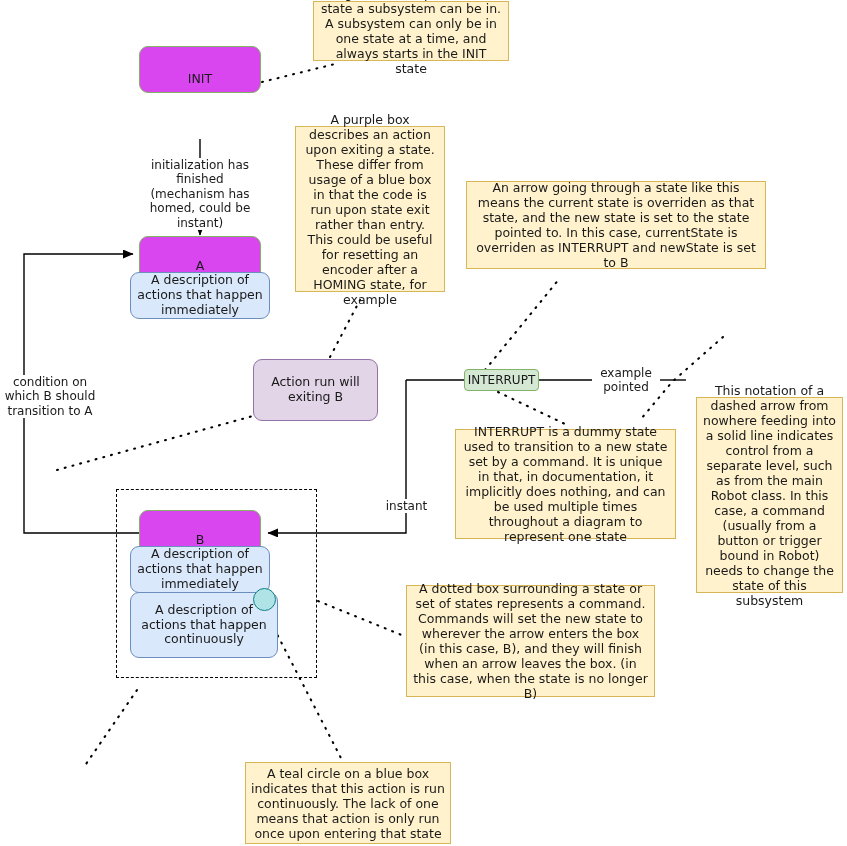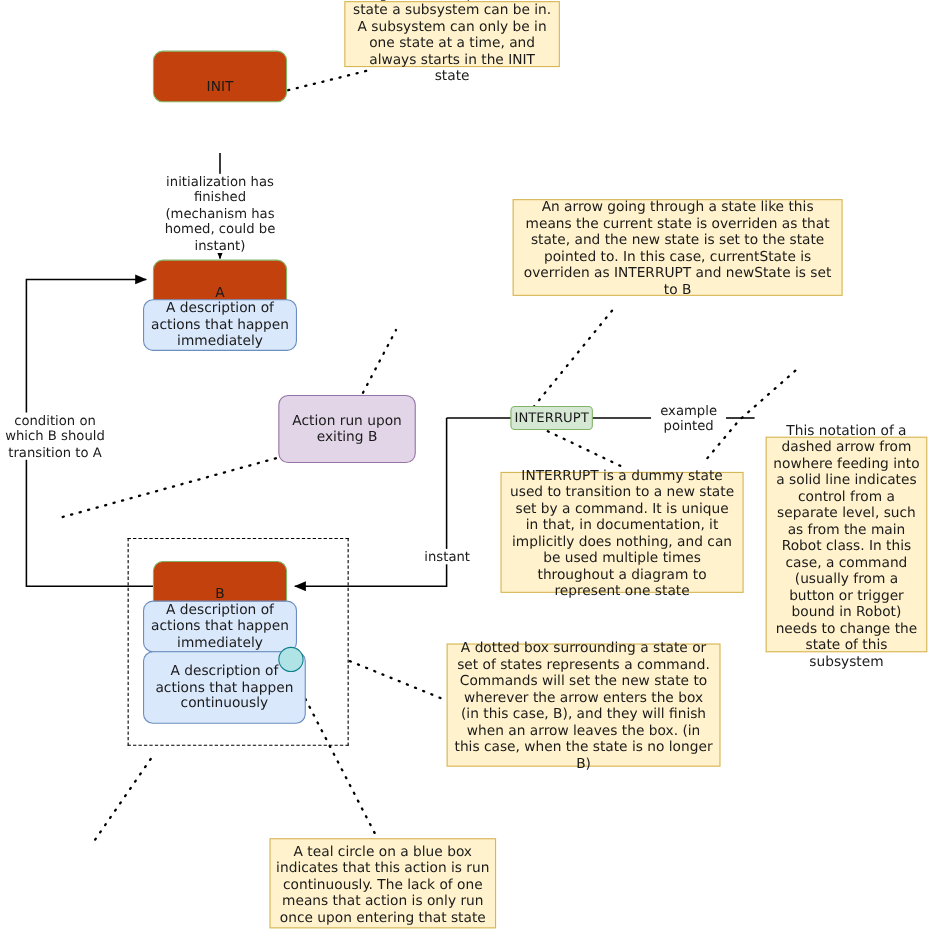--- a/index.html
+++ b/index.html
@@ -30,21 +30,21 @@
     box-sizing: border-box;
     display: flex;
     align-items: center;
     justify-content: center;
     text-align: center;
     font-size: 12.5px;
     color: #1a1a1a;
     line-height: 1.18;
   }
   .state-head {
-    background: #c2410c;
+    background: #d946ef;
     border: 1px solid #82b366;
     border-radius: 9px;
     align-items: flex-end;
     padding-bottom: 5px;
   }
   .action-blue {
     background: #dae8fc;
     border: 1px solid #6c8ebf;
     border-radius: 9px;
     padding: 2px 5px;
@@ -144,21 +144,21 @@
   <div class="node state-head" style="left:139px; top:236px; width:122px; height:44px;">
     <span>A</span>
   </div>
   <div class="node action-blue" style="left:130px; top:272px; width:140px; height:47px;">
     <span>A description of actions that happen immediately</span>
   </div>
 
   <div class="edge-label" style="left:-4px; top:375px; width:108px;">condition on which B should transition to A</div>
 
   <div class="node exit-purple" style="left:253px; top:359px; width:125px; height:62px;">
-    <span>Action run upon exiting B</span>
+    <span>Action run will exiting B</span>
   </div>
 
   <div class="node interrupt-box" style="left:464px; top:369px; width:75px; height:22px;">
     <span>INTERRUPT</span>
   </div>
 
   <div class="edge-label" style="left:592px; top:366px; width:68px;">example pointed</div>
 
   <div class="edge-label" style="left:384px; top:499px; width:45px;">instant</div>
 
@@ -170,20 +170,23 @@
   </div>
   <div class="node action-blue" style="left:130px; top:592px; width:148px; height:66px;">
     <span>A description of actions that happen continuously</span>
   </div>
   <div class="teal-dot" style="left:253px; top:588px;"></div>
 
   <div class="note" style="left:313px; top:1px; width:196px; height:60px;">
     <span>A green box represents a state a subsystem can be in. A subsystem can only be in one state at a time, and always starts in the INIT state</span>
   </div>
 
+  <div class="note" style="left:295px; top:126px; width:150px; height:166px;">
+    <span>A purple box describes an action upon exiting a state. These differ from usage of a blue box in that the code is run upon state exit rather than entry. This could be useful for resetting an encoder after a HOMING state, for example</span>
+  </div>
 
   <div class="note" style="left:455px; top:429px; width:221px; height:110px;">
     <span>INTERRUPT is a dummy state used to transition to a new state set by a command. It is unique in that, in documentation, it implicitly does nothing, and can be used multiple times throughout a diagram to represent one state</span>
   </div>
 
   <div class="note" style="left:466px; top:181px; width:300px; height:88px;">
     <span>An arrow going through a state like this means the current state is overriden as that state, and the new state is set to the state pointed to. In this case, currentState is overriden as INTERRUPT and newState is set to B</span>
   </div>
 
   <div class="note" style="left:696px; top:397px; width:147px; height:196px;">

